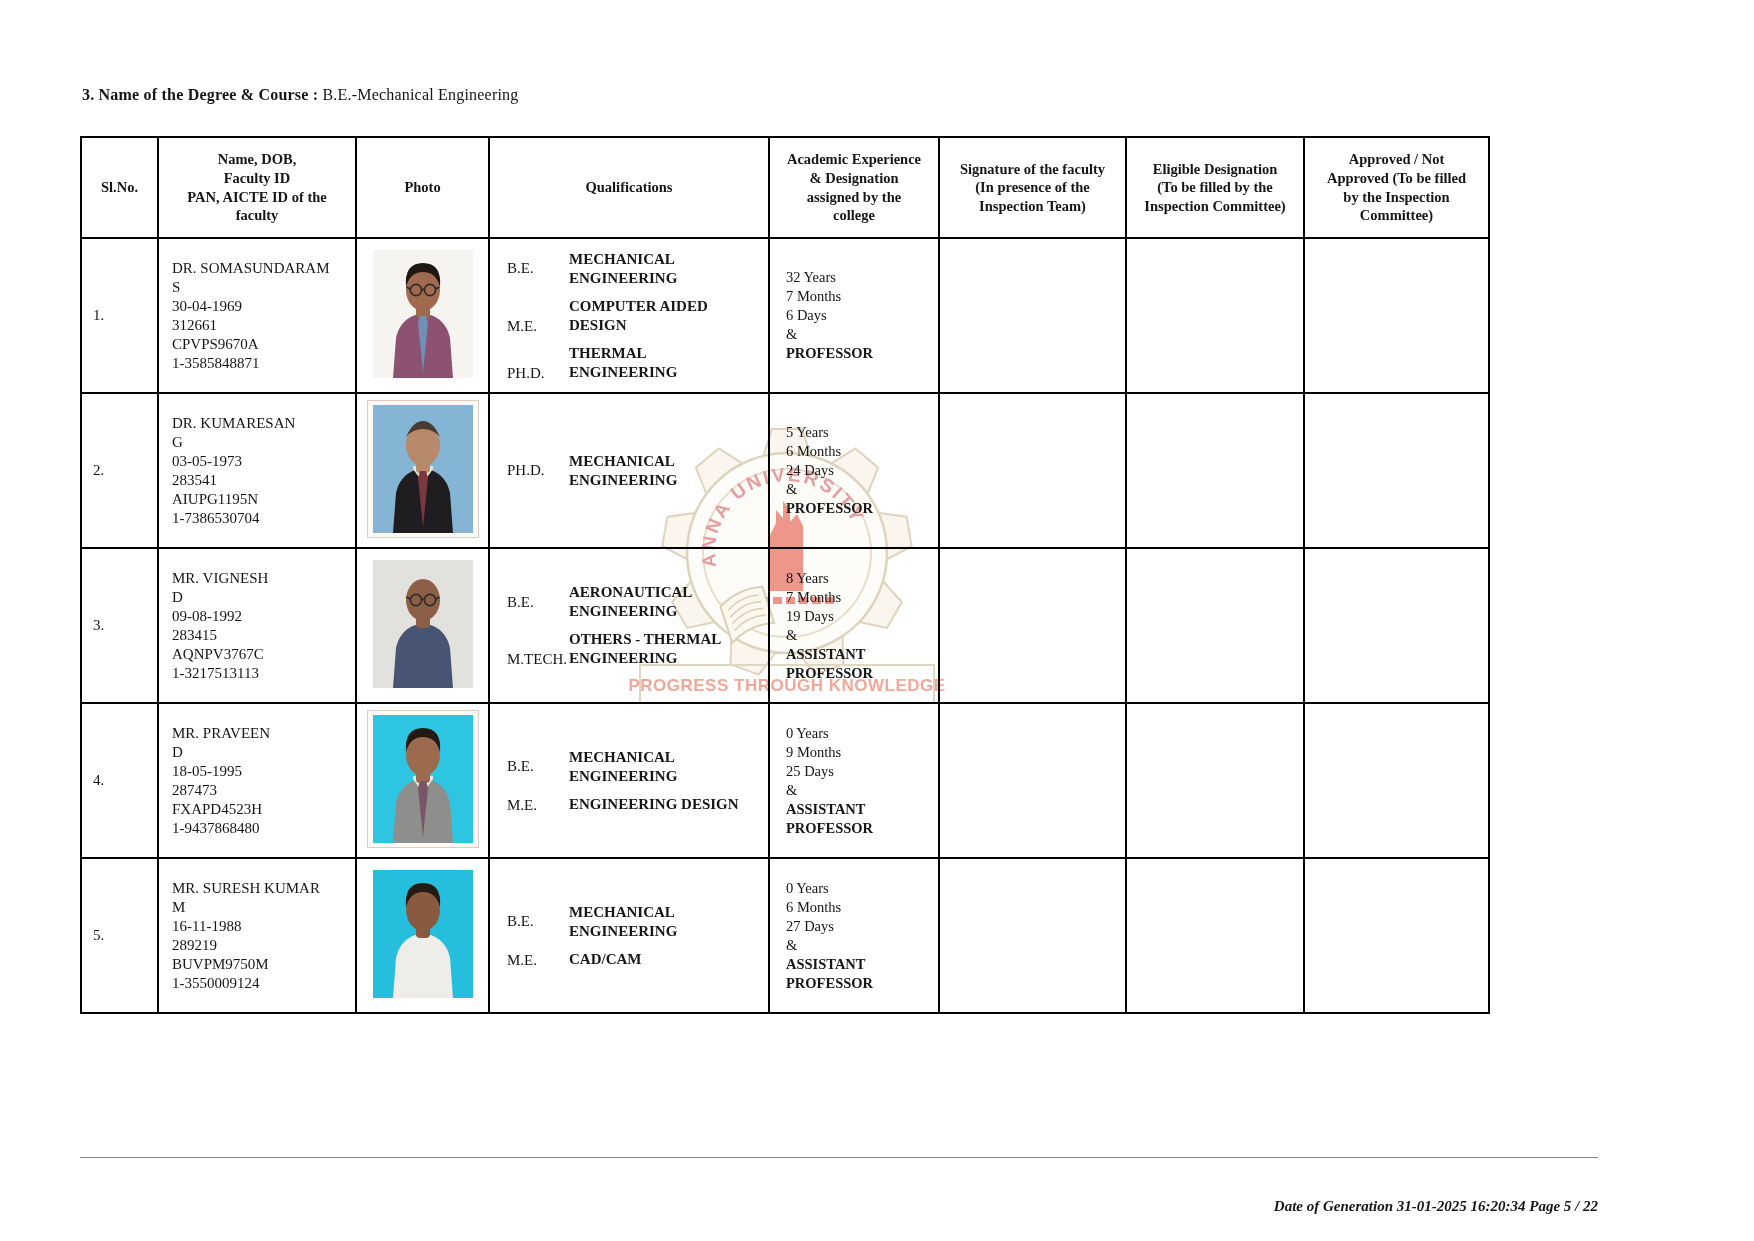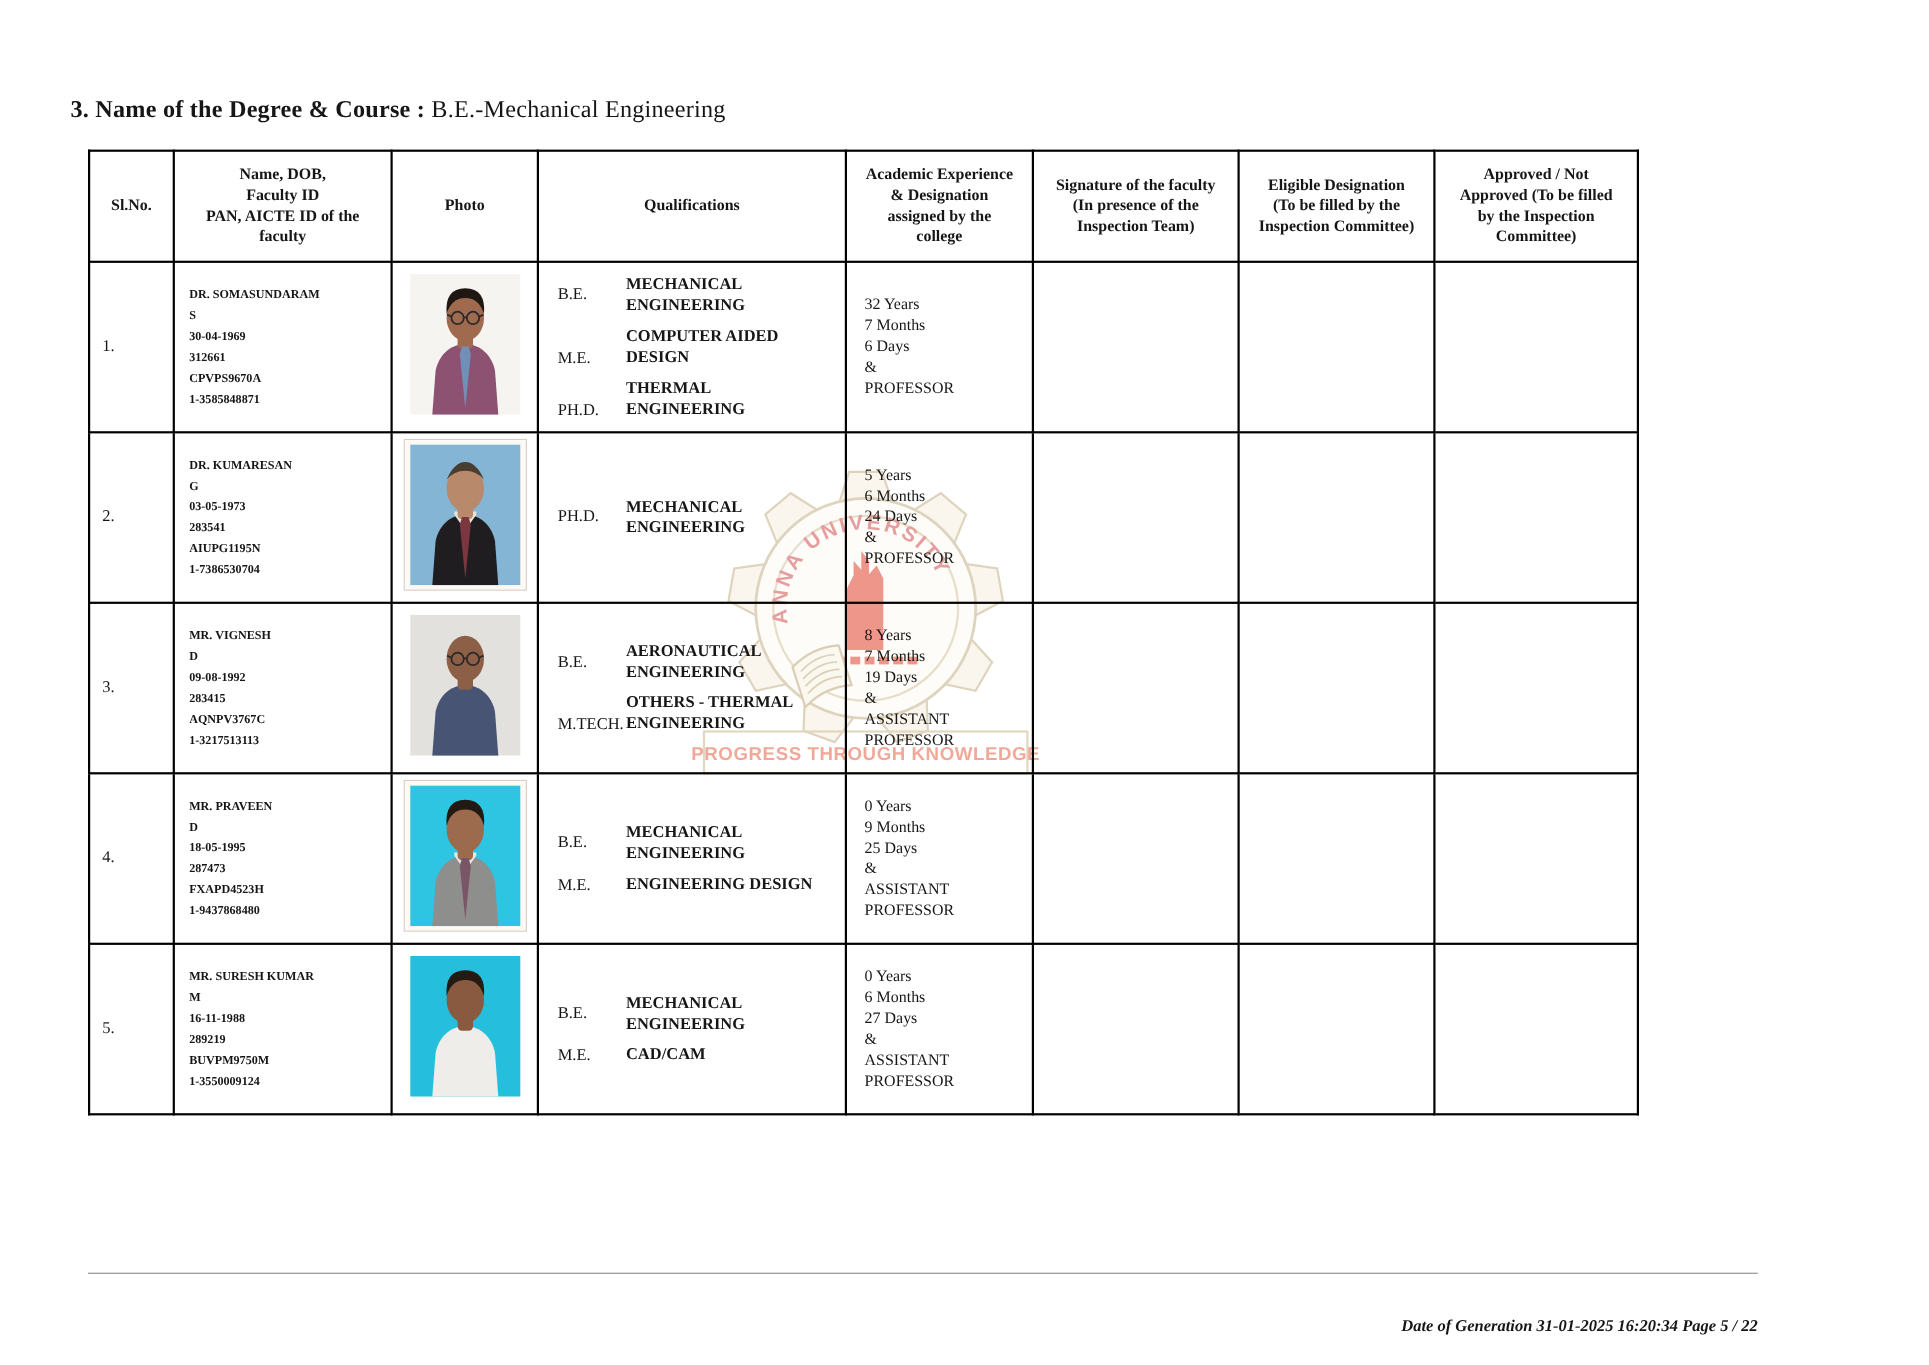--- a/index.html
+++ b/index.html
@@ -1,46 +1,46 @@
 <!DOCTYPE html>
 <html><head>
 <meta charset="utf-8">
 <style>
   * { margin:0; padding:0; box-sizing:border-box; }
   html,body { width:1754px; height:1241px; background:#ffffff; overflow:hidden;
               font-family:"Liberation Serif", serif; color:#161616; position:relative; }
 
-  .page-title { position:absolute; left:64px; top:86px; font-size:22px; letter-spacing:.2px; }
+  .page-title { position:absolute; left:82px; top:86px; font-size:16px; letter-spacing:.2px; }
   .page-title .t-bold { font-weight:bold; }
 
   .watermark { position:absolute; left:622px; top:413px; z-index:0; opacity:.95; }
 
   .table-wrap { position:absolute; left:80px; top:136px; z-index:1; }
   table.faculty-table { border-collapse:collapse; table-layout:fixed; width:1408px; background:transparent; }
   .faculty-table th, .faculty-table td { border:2px solid #000; vertical-align:middle; background:transparent; }
   .faculty-table thead tr { height:101px; }
   .faculty-table tbody tr { height:155px; }
   .faculty-table th { font-size:14.5px; font-weight:bold; text-align:center; white-space:pre-line; line-height:1.28; padding:4px 8px; }
 
   td.col-slno { padding-left:11px; font-size:15px; }
-  td.col-name { padding-left:13px; padding-right:4px; font-size:11px; line-height:19px; white-space:pre-line;font-weight:bold; }
+  td.col-name { padding-left:13px; padding-right:4px; font-size:15px; line-height:19px; white-space:pre-line; }
   td.col-photo { text-align:center; }
   .photo { display:inline-block; line-height:0; }
   .photo.framed { background:#fdf9f5; padding:4px; box-shadow:0 0 0 1px #d9cdc4; }
   .photo svg { display:block; }
 
   td.col-qual { padding-left:17px; padding-right:24px; font-size:15px; }
   .qual-row { display:flex; align-items:center; }
   .qual-row + .qual-row { margin-top:9px;align-items:flex-end; }
   .qual-degree { flex:0 0 62px; }
   .qual-field { white-space:pre-line; line-height:19px;font-weight:bold; }
 
   td.col-exp { padding-left:16px; padding-right:12px; font-size:14.5px; line-height:19px; }
   .exp-lines { white-space:pre-line; }
-  .designation { font-weight:normal; white-space:pre-line; }
+  .designation { font-weight:bold; white-space:pre-line; }
 
   .footer-rule { position:absolute; left:80px; top:1157px; width:1518px; height:1px; background:#8a8a8a; z-index:1; }
   .footer-text { position:absolute; left:80px; top:1166px; width:1518px; text-align:right;
                  font-size:15px; font-weight:bold; font-style:italic; z-index:1;margin-top:32px; }
 </style>
 </head>
 <body>
 
 <svg class="watermark" width="330" height="300" viewBox="0 0 330 300">
   <defs>

